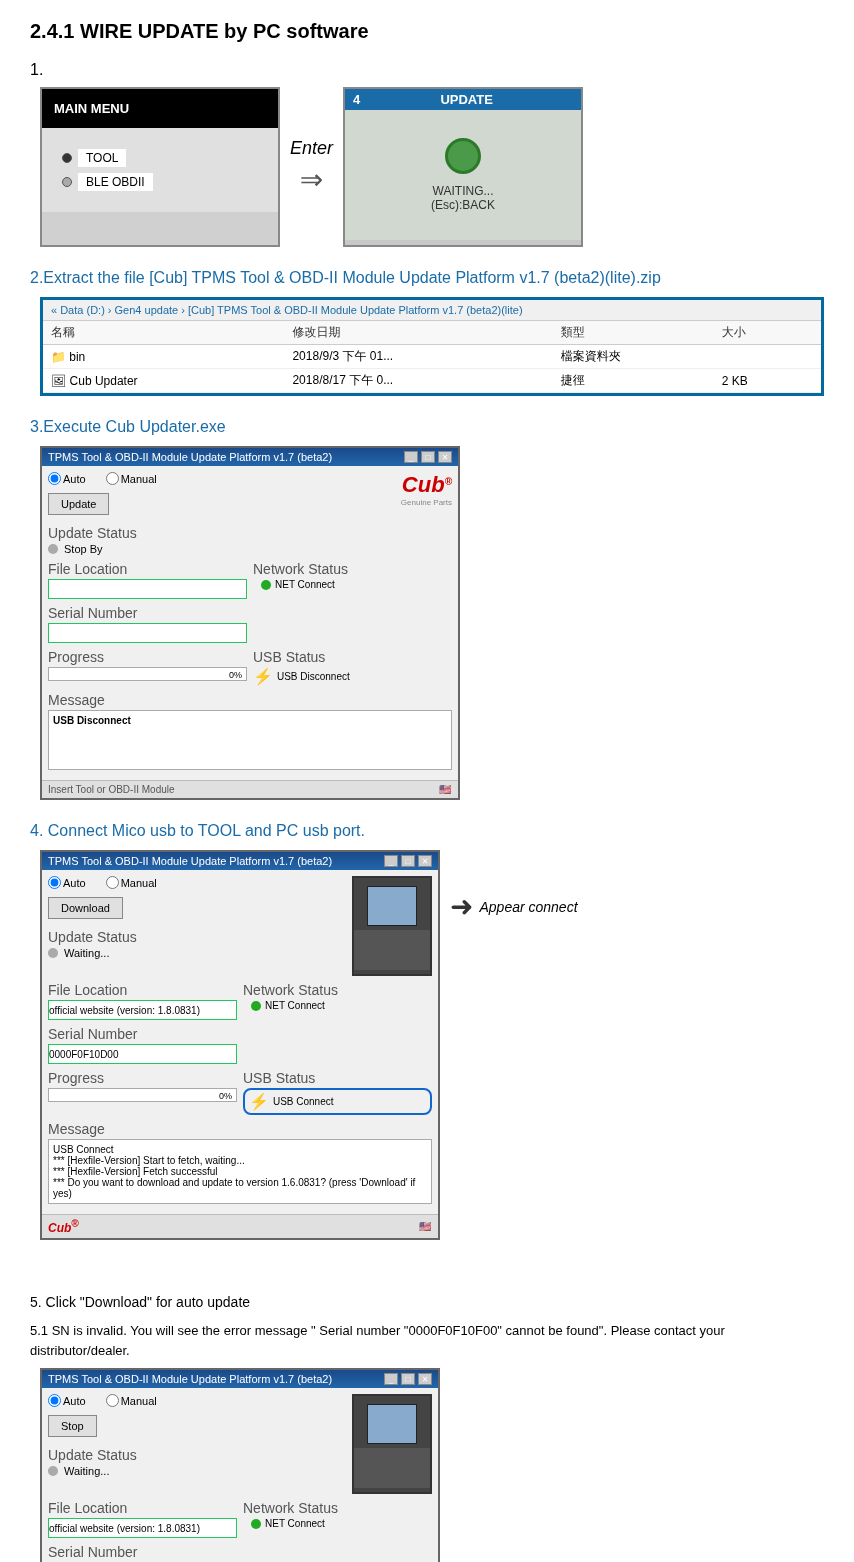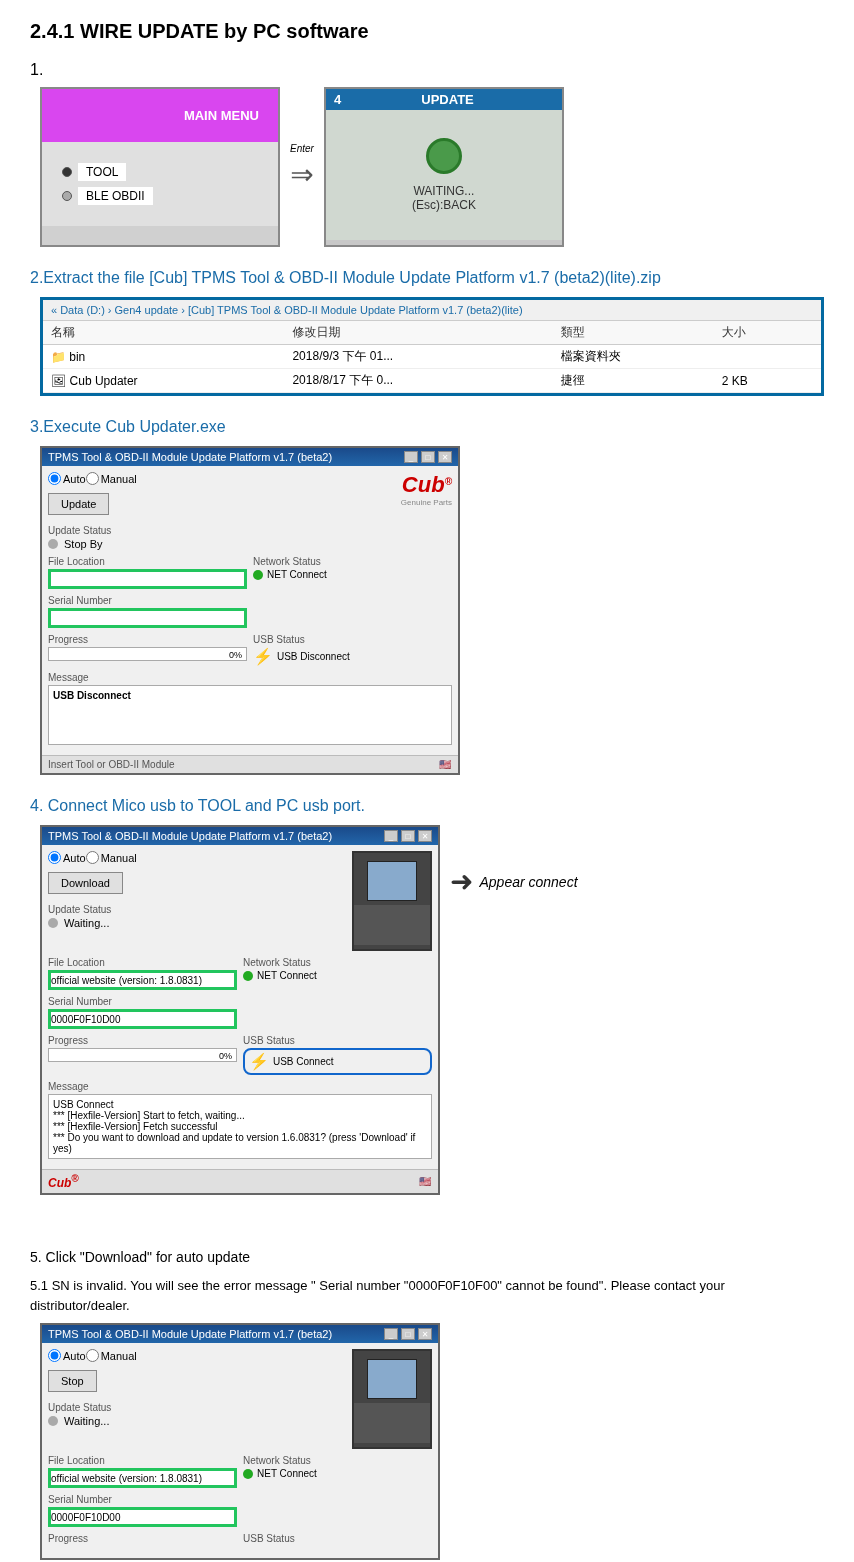--- a/index.html
+++ b/index.html
@@ -49,26 +49,26 @@
 
     .main-menu-screen {
       width: 240px;
       height: 160px;
       background: #d0d0d0;
       position: relative;
       overflow: hidden;
     }
 
     .main-menu-header {
-      background: #d946ef;
+      background: #000000;
       color: #fff;
-      text-align: right;
+      text-align: left;
       font-size: 13px;
       font-weight: bold;
-      padding: 19px;
+      padding: 12px;
     }
 
     .main-menu-body {
       padding: 15px 20px;
       background: #e0e0e0;
     }
 
     .menu-item {
       display: flex;
       align-items: center;
@@ -229,21 +229,21 @@
       cursor: pointer;
     }
 
     .window-body {
       padding: 6px;
       background: #f0f0f0;
     }
 
     .radio-group {
       display: flex;
-      gap: 0;
+      gap: 20px;
       align-items: center;
     }
 
     .radio-label {
       display: flex;
       align-items: center;
       gap: 2px;
       font-size: 11px;
     }
 
@@ -271,27 +271,27 @@
       text-align: right;
     }
 
     .cub-logo-sub {
       font-size: 8px;
       color: #888;
       text-align: right;
     }
 
     .form-label {
-      font-size: 10px;
+      font-size: 14px;
       color: #555;
       margin-bottom: 2px;
     }
 
     .form-input {
-      border: 3px solid #22c55e;
+      border: 1px solid #22c55e;
       background: #fff;
       height: 20px;
       width: 100%;
       font-size: 10px;
     }
 
     .status-row {
       display: flex;
       align-items: center;
       gap: 4px;
@@ -427,20 +427,21 @@
     .tool-body-bottom {
       background: #555;
       height: 40px;
       margin-top: 4px;
     }
 
     .net-connect-row {
       display: flex;
       align-items: center;
       gap: 4px;
+      margin-left: 8px;
     }
 
     .usb-connect-highlighted {
       border: 2px solid #1166cc;
       border-radius: 8px;
       padding: 2px 4px;
     }
 
     .message-line {
       font-size: 10px;
@@ -471,21 +472,21 @@
           <span class="menu-text">TOOL</span>
         </div>
         <div class="menu-item">
           <span class="radio-dot"></span>
           <span class="menu-text">BLE OBDII</span>
         </div>
       </div>
     </div>
 
     <div class="arrow-enter">
-      <span style="font-size:10px;font-style:italic;">Enter</span>
+      <span style="font-size:18px;font-style:italic;">Enter</span>
       <span class="arrow-shape">⇒</span>
     </div>
 
     <div class="device-screen update-screen">
       <div class="update-header">
         <span>4</span>
         <span>UPDATE</span>
         <span></span>
       </div>
       <div class="update-body">

